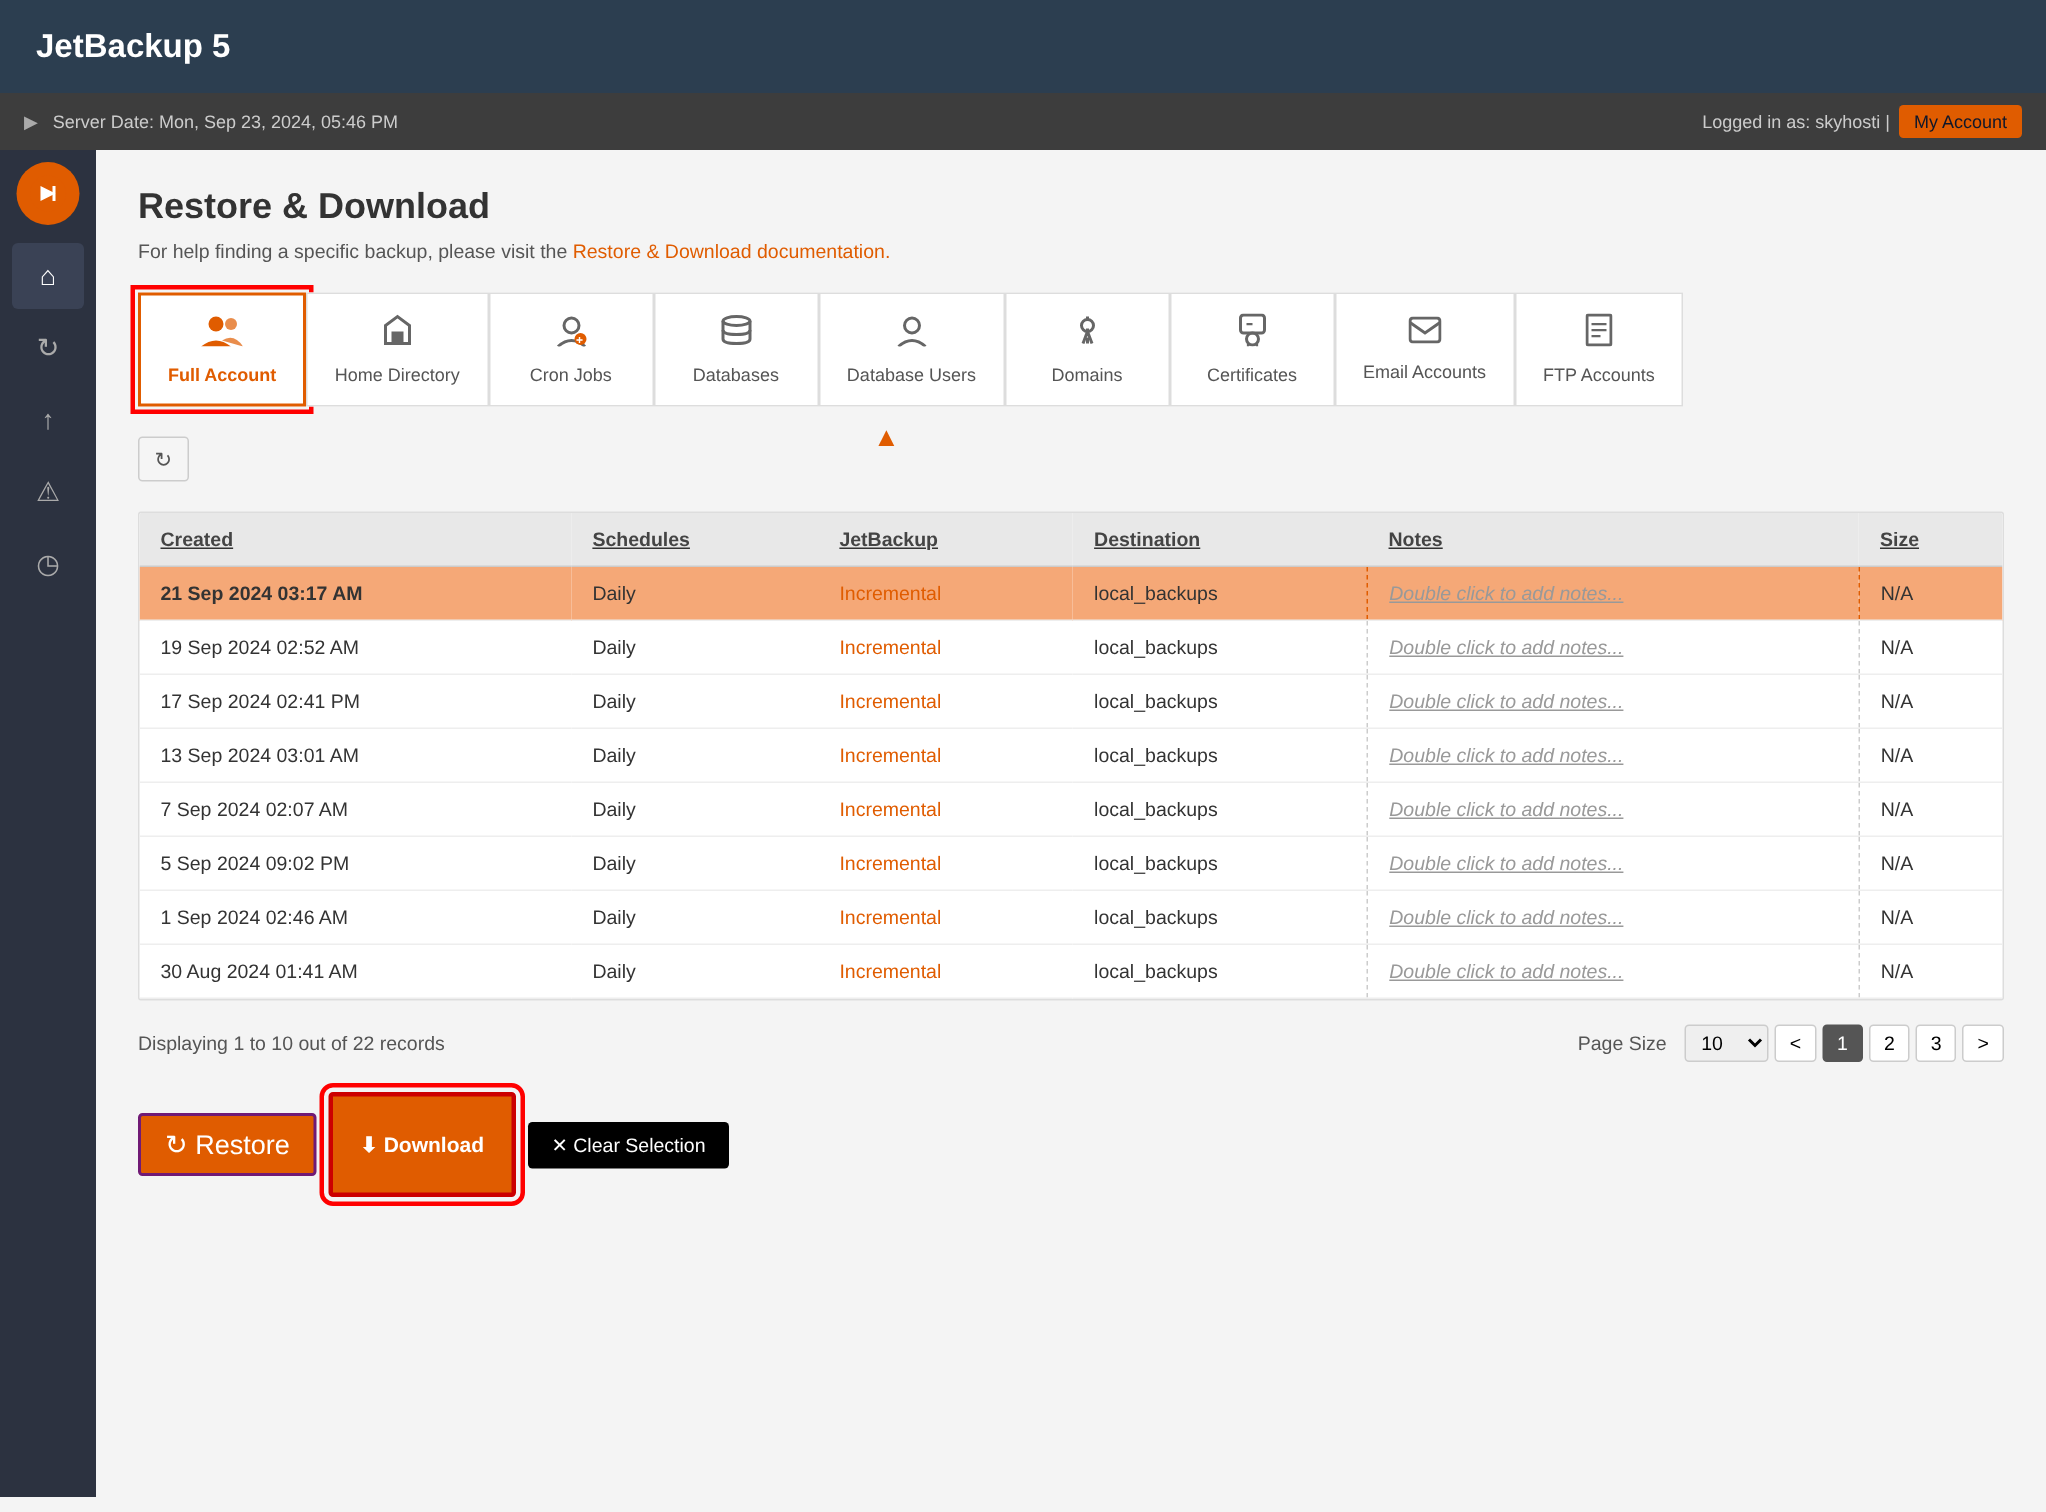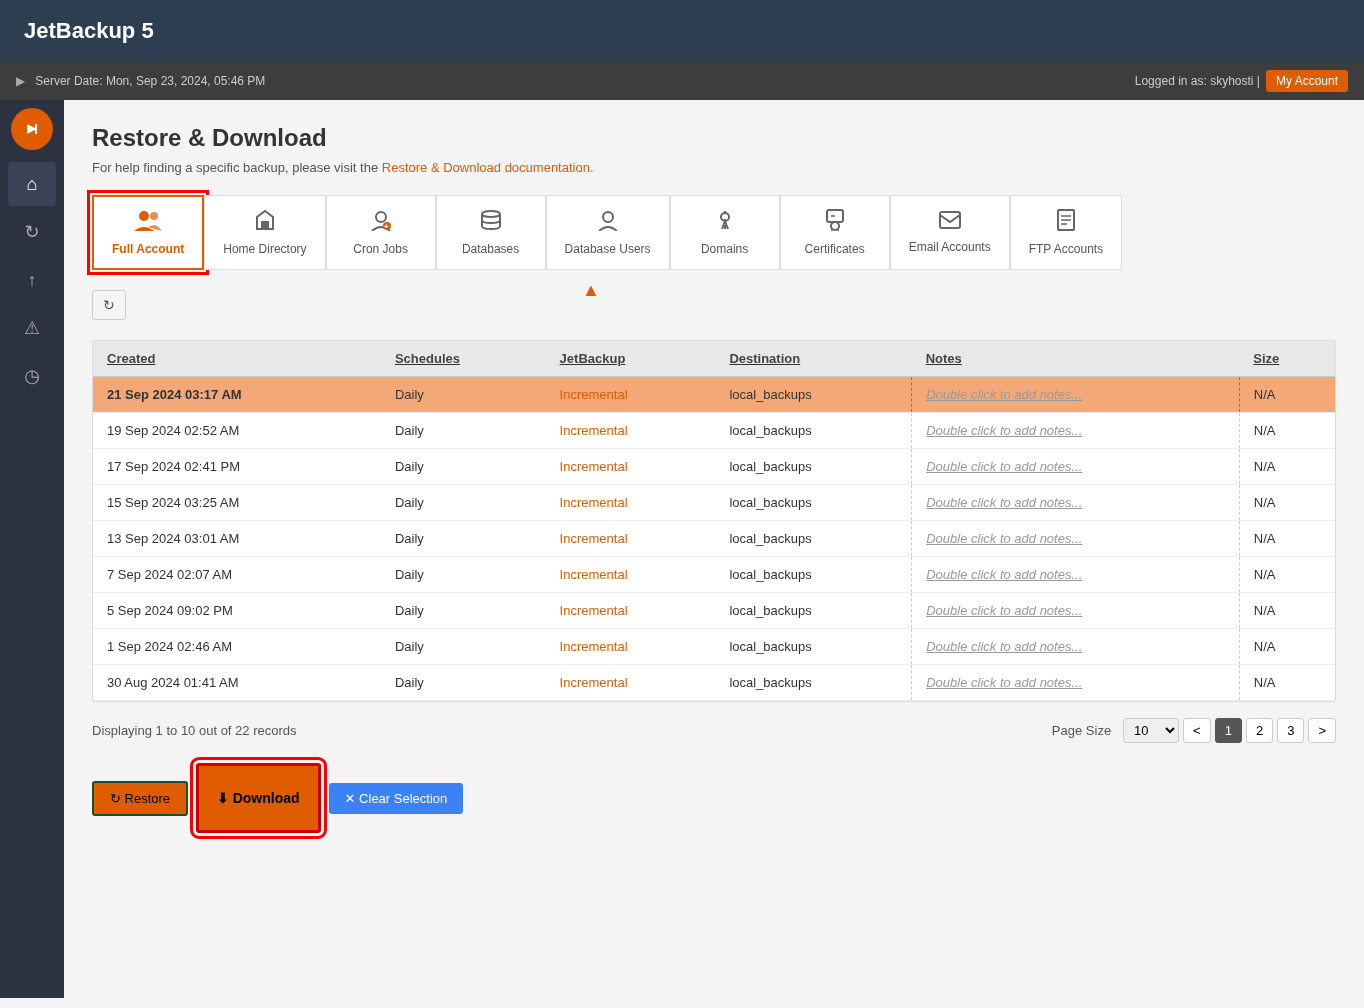--- a/index.html
+++ b/index.html
@@ -22,21 +22,21 @@
       display: flex;
       align-items: center;
       justify-content: space-between;
       font-size: 12px;
     }
     .header-bar .server-date { display: flex; align-items: center; gap: 6px; }
     .header-bar .breadcrumb-arrow { color: #aaa; margin-right: 4px; }
     .header-bar .user-info { display: flex; align-items: center; gap: 6px; }
     .my-account-btn {
       background: #e05c00;
-      color: #ffffff;
+      color: #0f172a;
       border: none;
       padding: 4px 10px;
       border-radius: 3px;
       cursor: pointer;
       font-size: 12px;
     }
 
     
     .layout { display: flex; min-height: calc(100vh - 110px); }
 
@@ -219,39 +219,39 @@
     }
 
     
     .action-buttons {
       display: flex;
       gap: 8px;
       align-items: center;
     }
     .btn-restore {
       background: #e05c00;
-      color: #000000;
-      border: 2px solid #14532d;
+      color: #ffffff;
+      border: 2px solid #701a75;
       padding: 8px 16px;
       border-radius: 3px;
       cursor: pointer;
-      font-size: 13px;
+      font-size: 18px;
     }
     .btn-download {
       background: #e05c00;
-      color: #000000;
+      color: #ffffff;
       border: 3px solid #c00;
       padding: 24px 18px;
       border-radius: 3px;
       cursor: pointer;
       font-size: 14px;
       font-weight: bold;
     }
     .btn-clear {
-      background: #3b82f6;
+      background: #000000;
       color: white;
       border: none;
       padding: 8px 16px;
       border-radius: 3px;
       cursor: pointer;
       font-size: 13px;
     }
 
     .red-box-tab {
       outline: 3px solid red;
@@ -442,28 +442,20 @@
             </tr>
             <tr>
               <td>17 Sep 2024 02:41 PM</td>
               <td>Daily</td>
               <td class="incremental">Incremental</td>
               <td>local_backups</td>
               <td class="notes">Double click to add notes...</td>
               <td>N/A</td>
             </tr>
             <tr>
-              <td>15 Sep 2024 03:25 AM</td>
-              <td>Daily</td>
-              <td class="incremental">Incremental</td>
-              <td>local_backups</td>
-              <td class="notes">Double click to add notes...</td>
-              <td>N/A</td>
-            </tr>
-            <tr>
               <td>13 Sep 2024 03:01 AM</td>
               <td>Daily</td>
               <td class="incremental">Incremental</td>
               <td>local_backups</td>
               <td class="notes">Double click to add notes...</td>
               <td>N/A</td>
             </tr>
             <tr>
               <td>7 Sep 2024 02:07 AM</td>
               <td>Daily</td>

